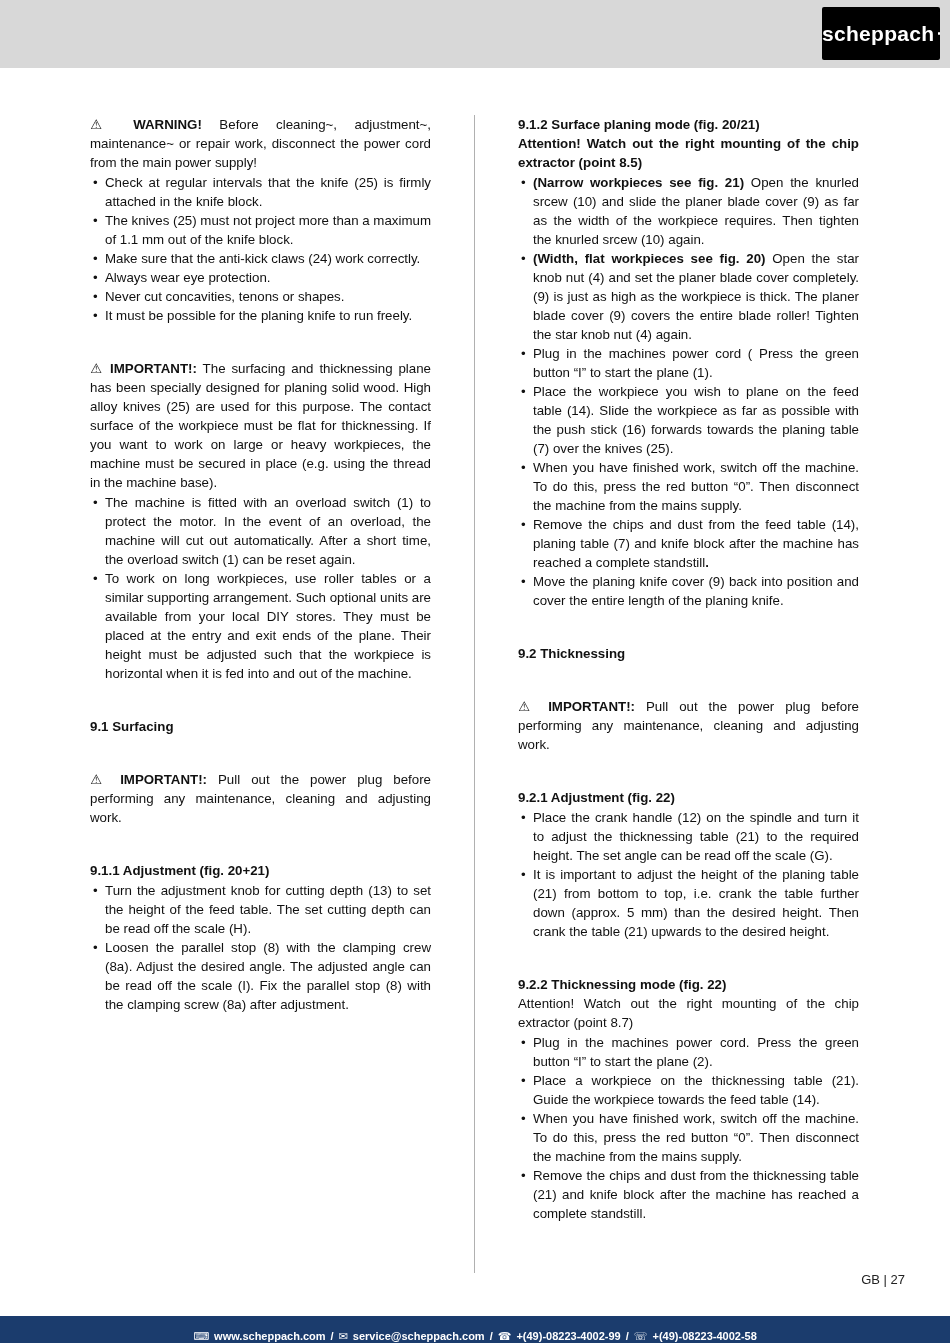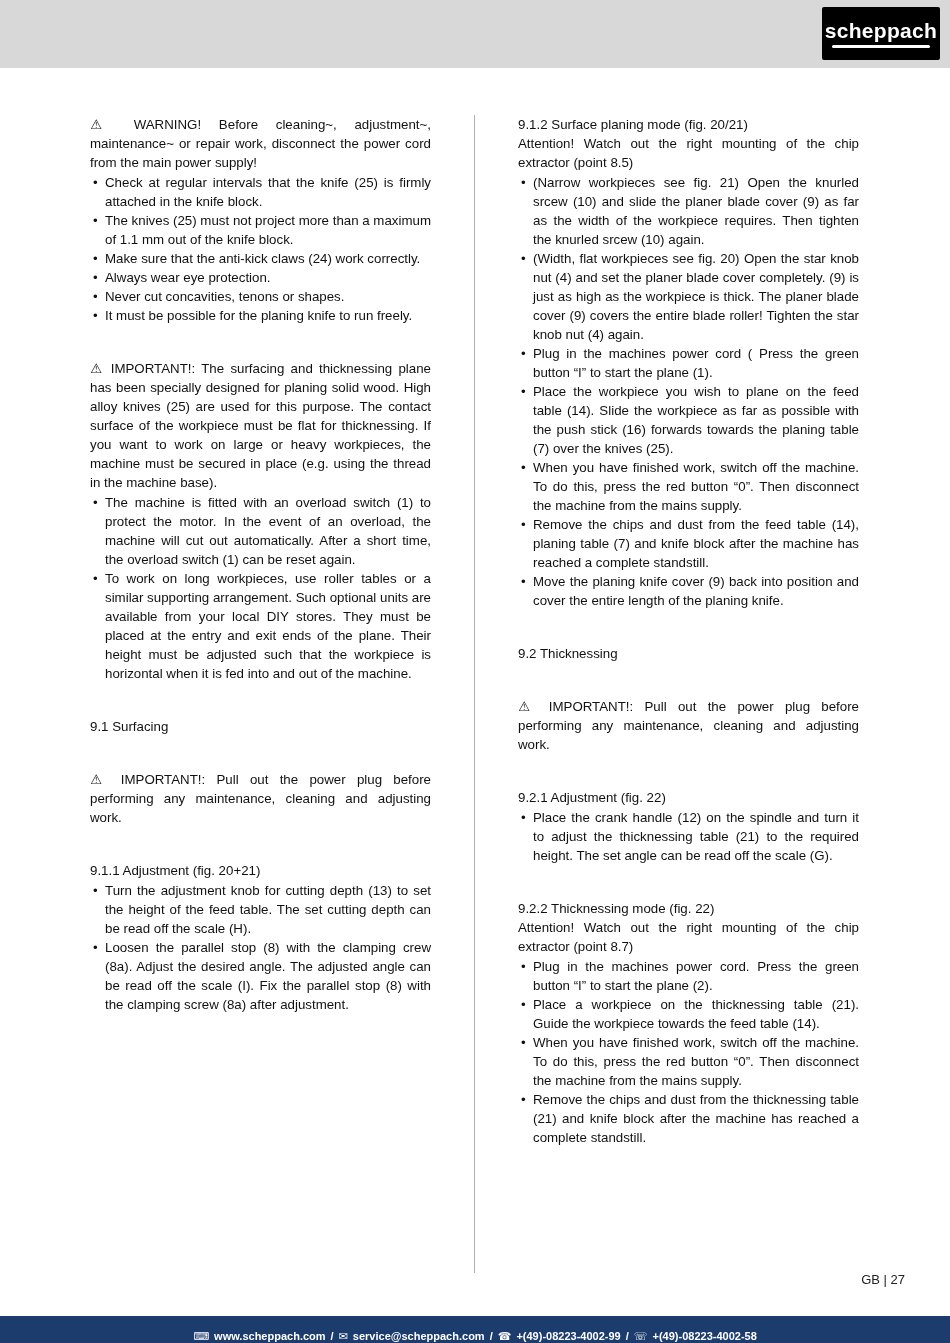--- a/index.html
+++ b/index.html
@@ -24,21 +24,20 @@
   }
   .logo {
     position: absolute;
     top: 7px;
     right: 10px;
     width: 118px;
     height: 53px;
     background: var(--logo-bg, #000000);
     border-radius: 2px;
     display: flex;
-    flex-direction: column;
     align-items: center;
     justify-content: center;
     gap: 4px;
   }
   .logo-text {
     color: #ffffff;
     font-weight: bold;
     font-size: 21px;
     letter-spacing: 0.3px;
     line-height: 1;
@@ -71,21 +70,21 @@
   .divider {
     width: 1px;
     background: #b0b0b0;
     margin: 0 43px;
     align-self: stretch;
   }
 
   p.blk { margin-top: 34px; }
   p.blk.first { margin-top: 0; }
   p.blk.tight { margin-top: 0; }
-  .b { font-weight: normal; }
+  .b { font-weight: bold; }
 
   ul.blk {
     list-style: none;
     margin-top: 1px;
   }
   ul.blk li {
     position: relative;
     padding-left: 15px;
   }
   ul.blk li::before {
@@ -166,20 +165,21 @@
           <li><span>Place the workpiece you wish to plane on the feed table (14). Slide the workpiece as far as possible with the push stick (16) forwards towards the planing table (7) over the knives (25).</span></li>
           <li><span>When you have finished work, switch off the machine. To do this, press the red button “0”. Then disconnect the machine from the mains supply.</span></li>
           <li><span>Remove the chips and dust from the feed table (14), planing table (7) and knife block after the machine has reached a complete standstill</span><span class="b">.</span></li>
           <li><span>Move the planing knife cover (9) back into position and cover the entire length of the planing knife.</span></li>
         </ul>
         <p class="blk"><span class="b">9.2 Thicknessing</span></p>
         <p class="blk"><span class="b">⚠ IMPORTANT!:</span><span> Pull out the power plug before performing any maintenance, cleaning and adjusting work.</span></p>
         <p class="blk"><span class="b">9.2.1 Adjustment (fig. 22)</span></p>
         <ul class="blk">
           <li><span>Place the crank handle (12) on the spindle and turn it to adjust the thicknessing table (21) to the required height. The set angle can be read off the scale (G).</span></li>
+          <li><span>It is important to adjust the height of the planing table (21) from bottom to top, i.e. crank the table further down (approx. 5 mm) than the desired height. Then crank the table (21) upwards to the desired height.</span></li>
         </ul>
         <p class="blk"><span class="b">9.2.2 Thicknessing mode (fig. 22)</span></p>
         <p class="blk tight"><span>Attention! Watch out the right mounting of the chip extractor (point 8.7)</span></p>
         <ul class="blk">
           <li><span>Plug in the machines power cord. Press the green button “I” to start the plane (2).</span></li>
           <li><span>Place a workpiece on the thicknessing table (21). Guide the workpiece towards the feed table (14).</span></li>
           <li><span>When you have finished work, switch off the machine. To do this, press the red button “0”. Then disconnect the machine from the mains supply.</span></li>
           <li><span>Remove the chips and dust from the thicknessing table (21) and knife block after the machine has reached a complete standstill.</span></li>
         </ul>
       </div>

